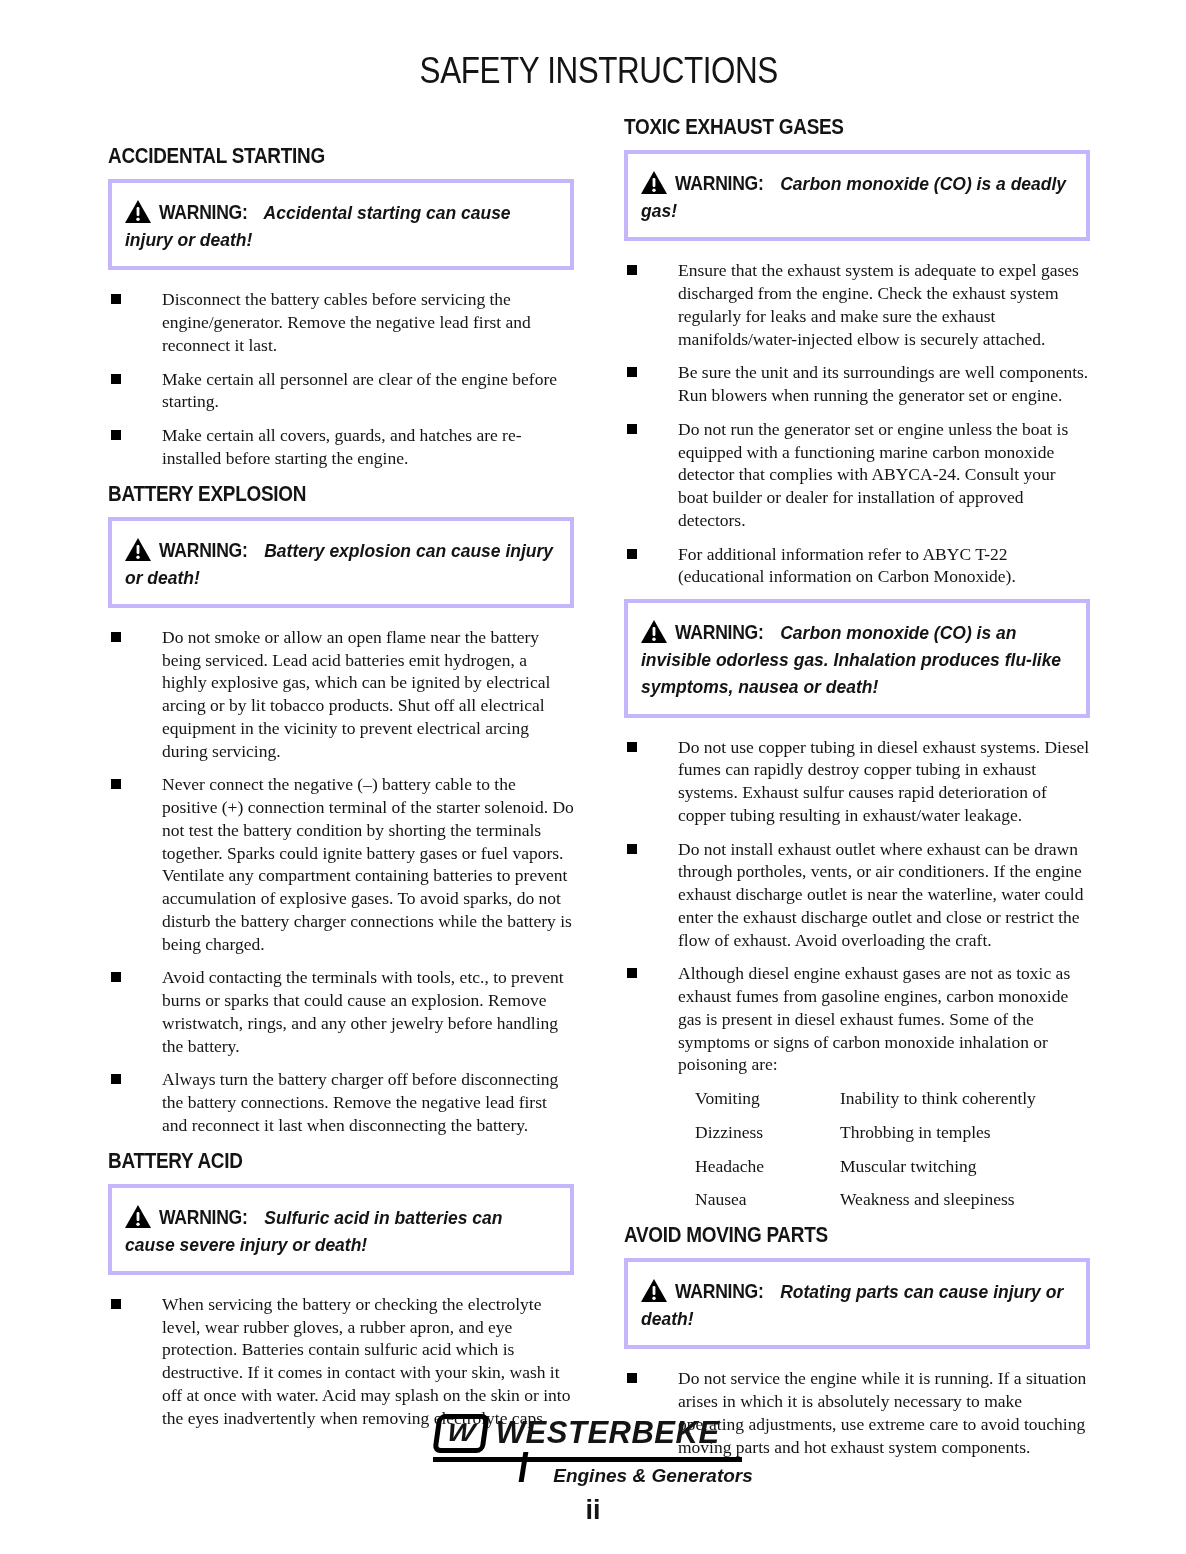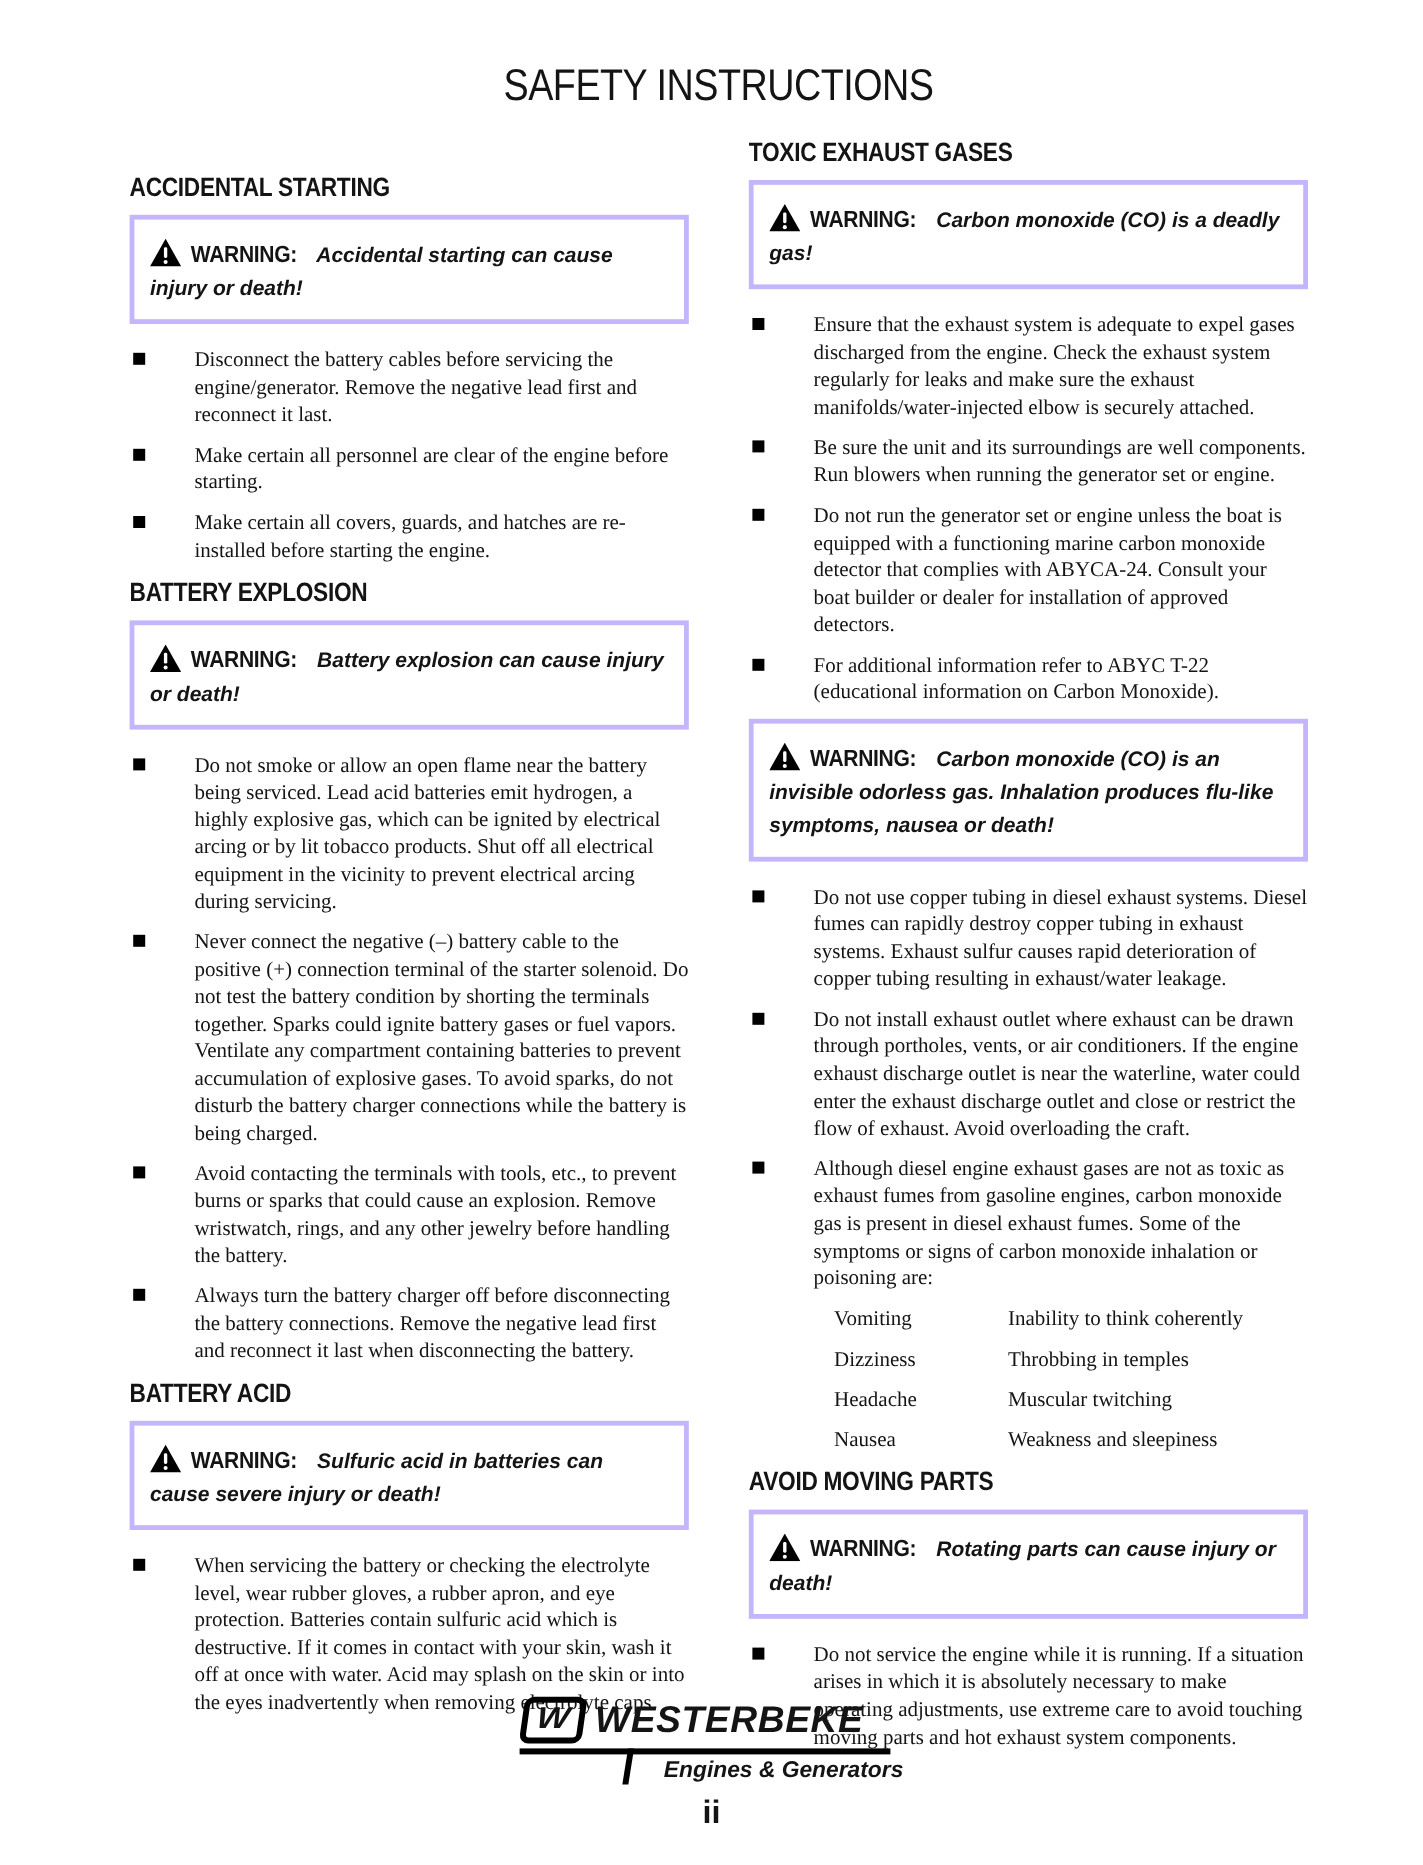--- a/index.html
+++ b/index.html
@@ -84,21 +84,21 @@
   .logo-w {
     font-family:"Liberation Sans", sans-serif;
     font-weight:bold; font-style:italic; font-size:25px;
     display:inline-block; transform:scaleX(1.15); transform-origin:center;
   }
   .brand {
     font-family:"Liberation Sans", sans-serif;
     font-weight:bold; font-style:italic;
     font-size:31px; letter-spacing:0.5px; white-space:nowrap;text-align:center;
   }
-  .tagline-row { display:flex; align-items:flex-end; margin-top:0; margin-left:88px;gap:17px; }
+  .tagline-row { display:flex; align-items:flex-start; margin-top:0; margin-left:88px;gap:17px; }
   .tag-stem { width:5px; height:30px; background:#000; transform:skewX(-9deg); margin:-10px 10px 0 0; }
   .tagline {
     font-family:"Liberation Sans", sans-serif;
     font-weight:bold; font-style:italic; font-size:19px; white-space:nowrap;
     padding-top:3px;
   }
   .pagenum {
     font-family:"Liberation Sans", sans-serif;
     font-weight:bold; font-size:27px; margin-top:8px;
   }

